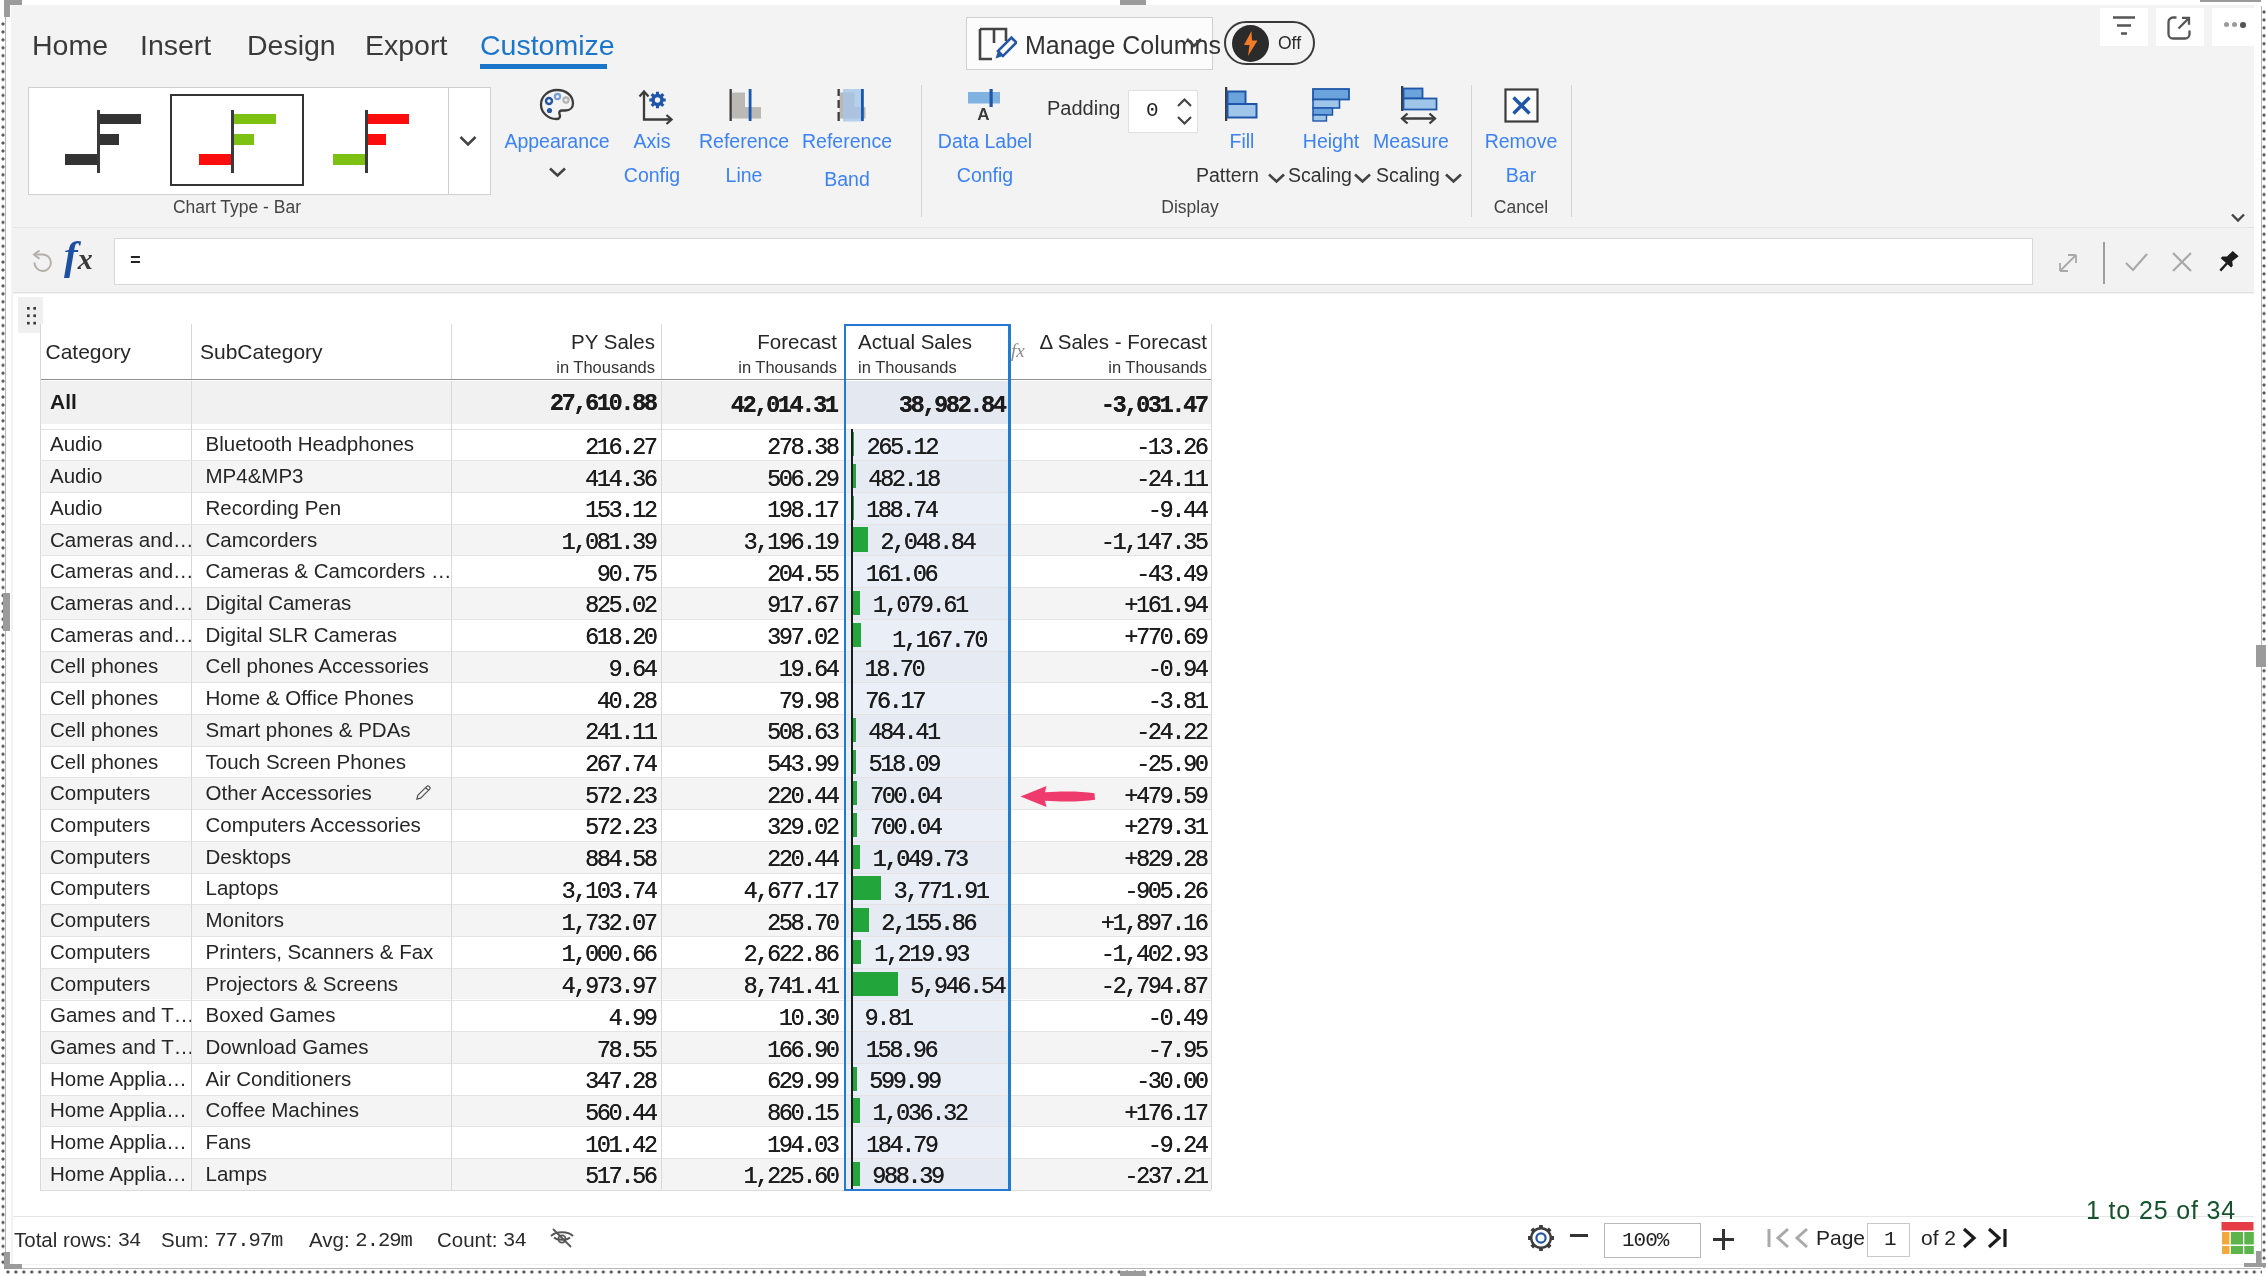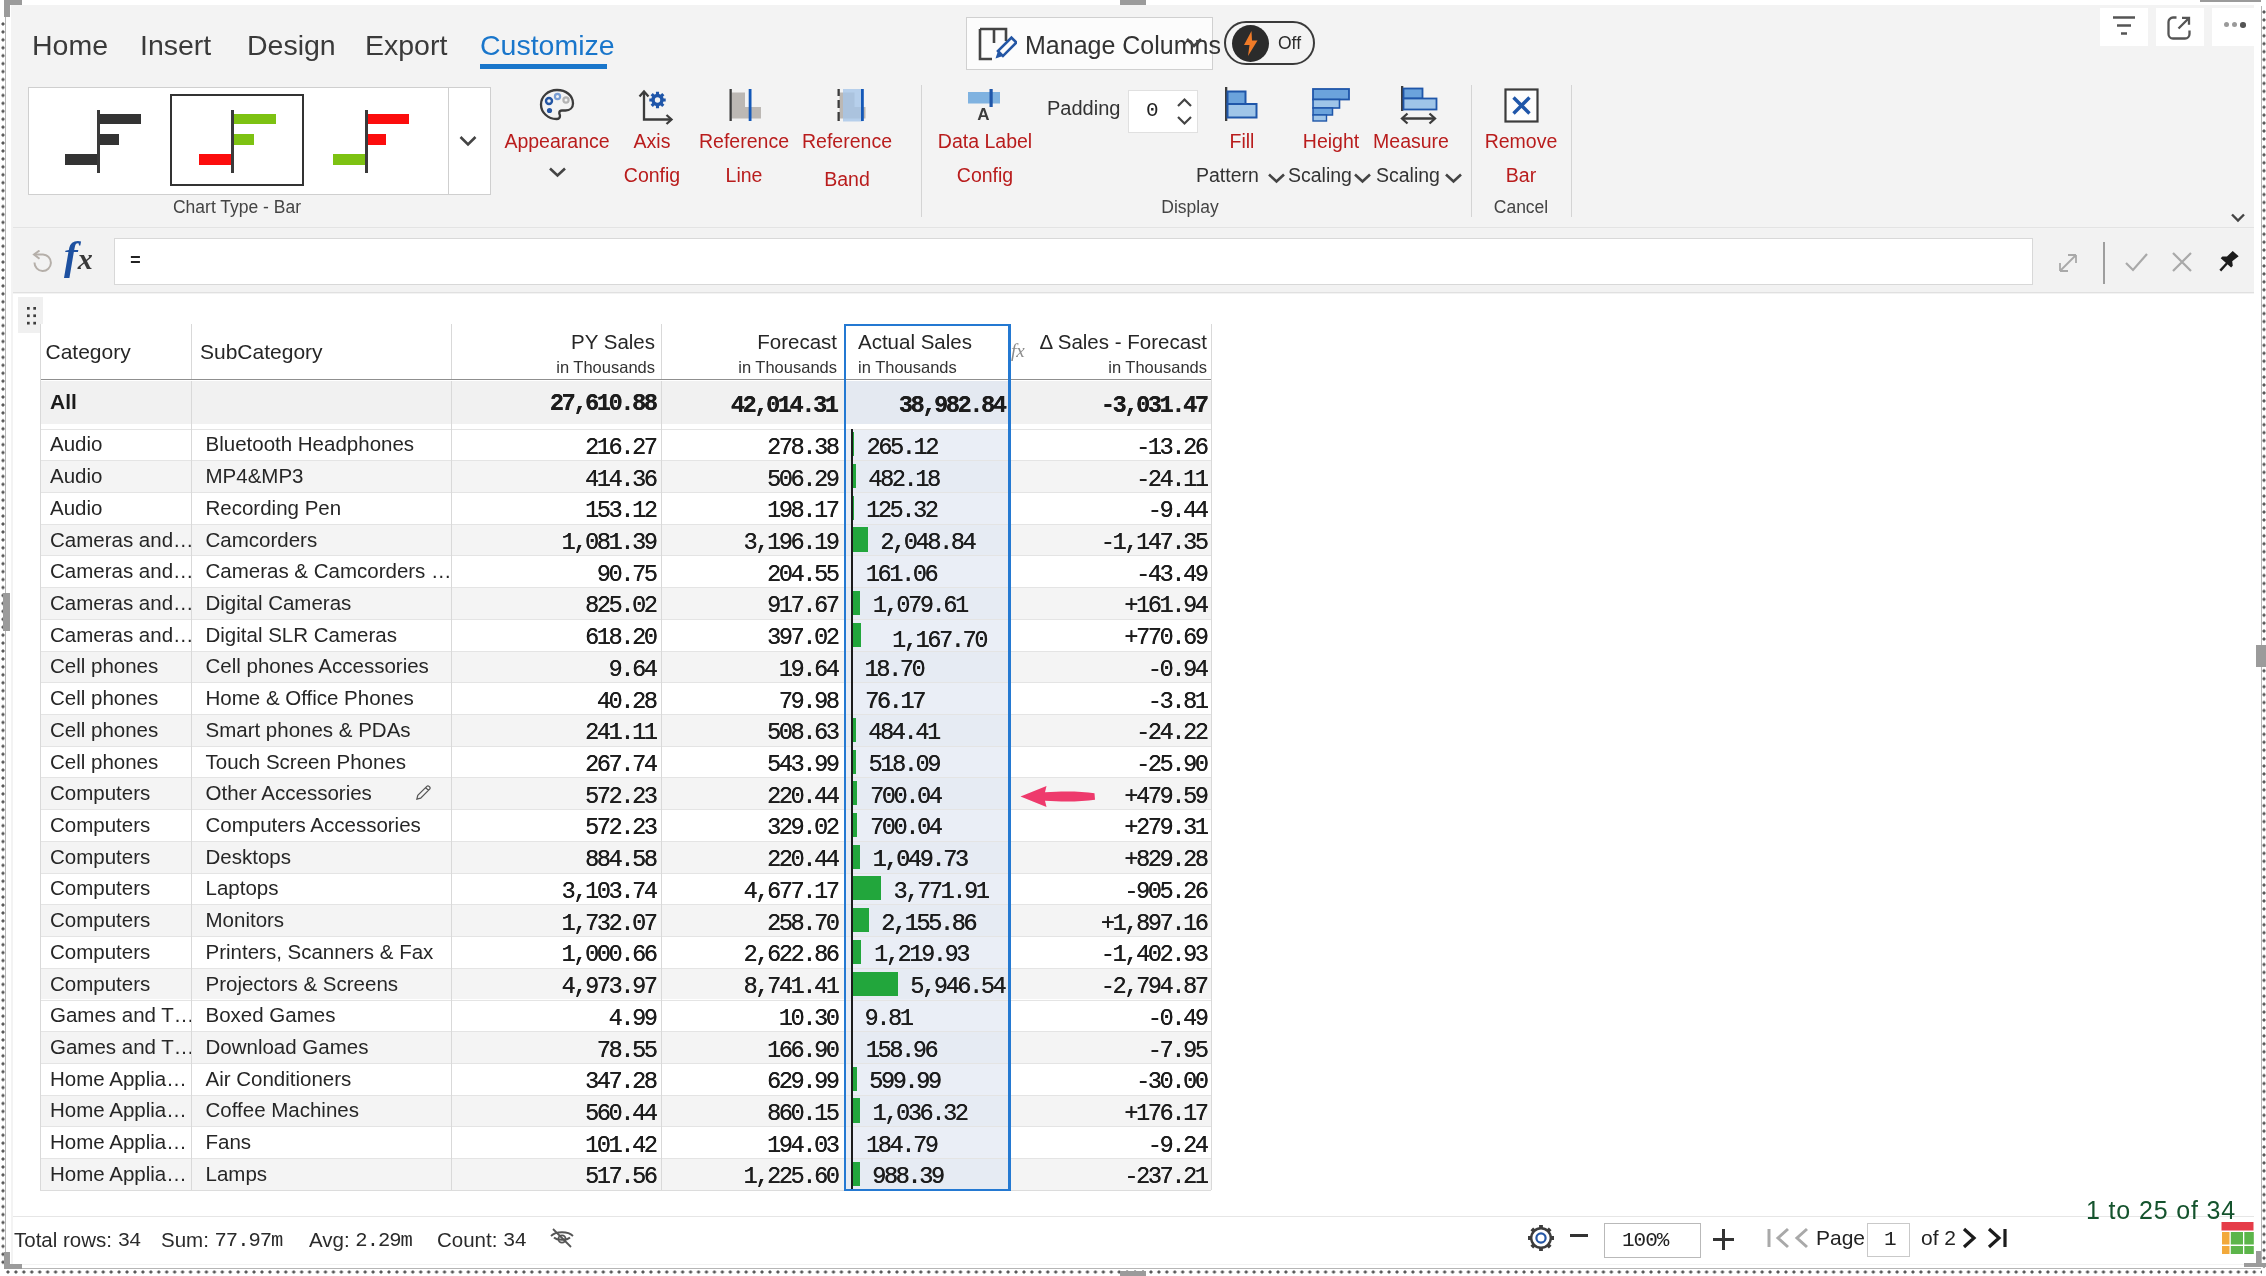--- a/index.html
+++ b/index.html
@@ -6,21 +6,21 @@
 .abs { position:absolute; }
 #app { position:absolute; left:11px; top:5px; width:2243px; height:1260px; background:#f3f3f3; }
 
 
 .tab { position:absolute; top:29px; font-size:28.5px; color:#3a3a3a; white-space:nowrap; }
 .tab.active { color:#1976cb; }
 #custuline { position:absolute; left:480px; top:64px; width:127px; height:4.5px; background:#1976cb; }
 
 
 .ribbonlabel { position:absolute; font-size:17.5px; color:#444; text-align:center; white-space:nowrap; transform:translateX(-50%); }
-.iconlabel { position:absolute; font-size:19.5px; color:#b91c1c; text-align:center; white-space:nowrap; transform:translateX(-50%); }
+.iconlabel { position:absolute; font-size:19.5px; color:#3b82f6; text-align:center; white-space:nowrap; transform:translateX(-50%); }
 .vsep { position:absolute; width:1px; background:#d4d4d4; }
 #chartbox { position:absolute; left:27.5px; top:87px; width:421px; height:108px; background:#fff; border:1px solid #cfcfcf; }
 #chartdrop { position:absolute; left:448.5px; top:87px; width:42px; height:108px; background:#fff; border:1px solid #cfcfcf; border-left:none; }
 .thumbsel { position:absolute; left:170px; top:94px; width:134px; height:92px; border:2px solid #333; }
 .axisline { position:absolute; width:2.5px; background:#3a3a3a; }
 .tbar { position:absolute; }
 .chev { stroke:#444; stroke-width:2.6; fill:none; }
 
 
 #fbar { position:absolute; left:13px; top:229px; width:2241px; height:64px; background:#f2f2f2; border-bottom:1px solid #e0e0e0; }
@@ -337,21 +337,21 @@
 <div class="actnum num" style="left:868.2px;top:460.22px;height:31.72px">482.18</div>
 <div class="row" style="top:491.94px;height:31.72px;background:#ffffff">
 <div class="c0">Audio</div>
     <div class="c1">Recording Pen</div>
     <div class="c2 num">153.12</div>
     <div class="c3 num">198.17</div>
     <div class="c5 num">-9.44</div>
   </div>
 <div class="selcell" style="top:491.94px;height:31.72px;background:#eaeef6"></div>
 <div class="bar" style="left:852.0px;top:495.74px;width:1.5px;height:24.1px"></div>
-<div class="actnum num" style="left:866.0px;top:491.94px;height:31.72px">125.32</div>
+<div class="actnum num" style="left:866.0px;top:491.94px;height:31.72px">188.74</div>
 <div class="row" style="top:523.66px;height:31.72px;background:#f4f4f4">
 <div class="c0">Cameras and…</div>
     <div class="c1">Camcorders</div>
     <div class="c2 num">1,081.39</div>
     <div class="c3 num">3,196.19</div>
     <div class="c5 num">-1,147.35</div>
   </div>
 <div class="selcell" style="top:523.66px;height:31.72px;background:#e6ebf3"></div>
 <div class="bar" style="left:852.0px;top:527.4599999999999px;width:15.8px;height:24.1px"></div>
 <div class="actnum num" style="left:880.3px;top:523.66px;height:31.72px">2,048.84</div>

